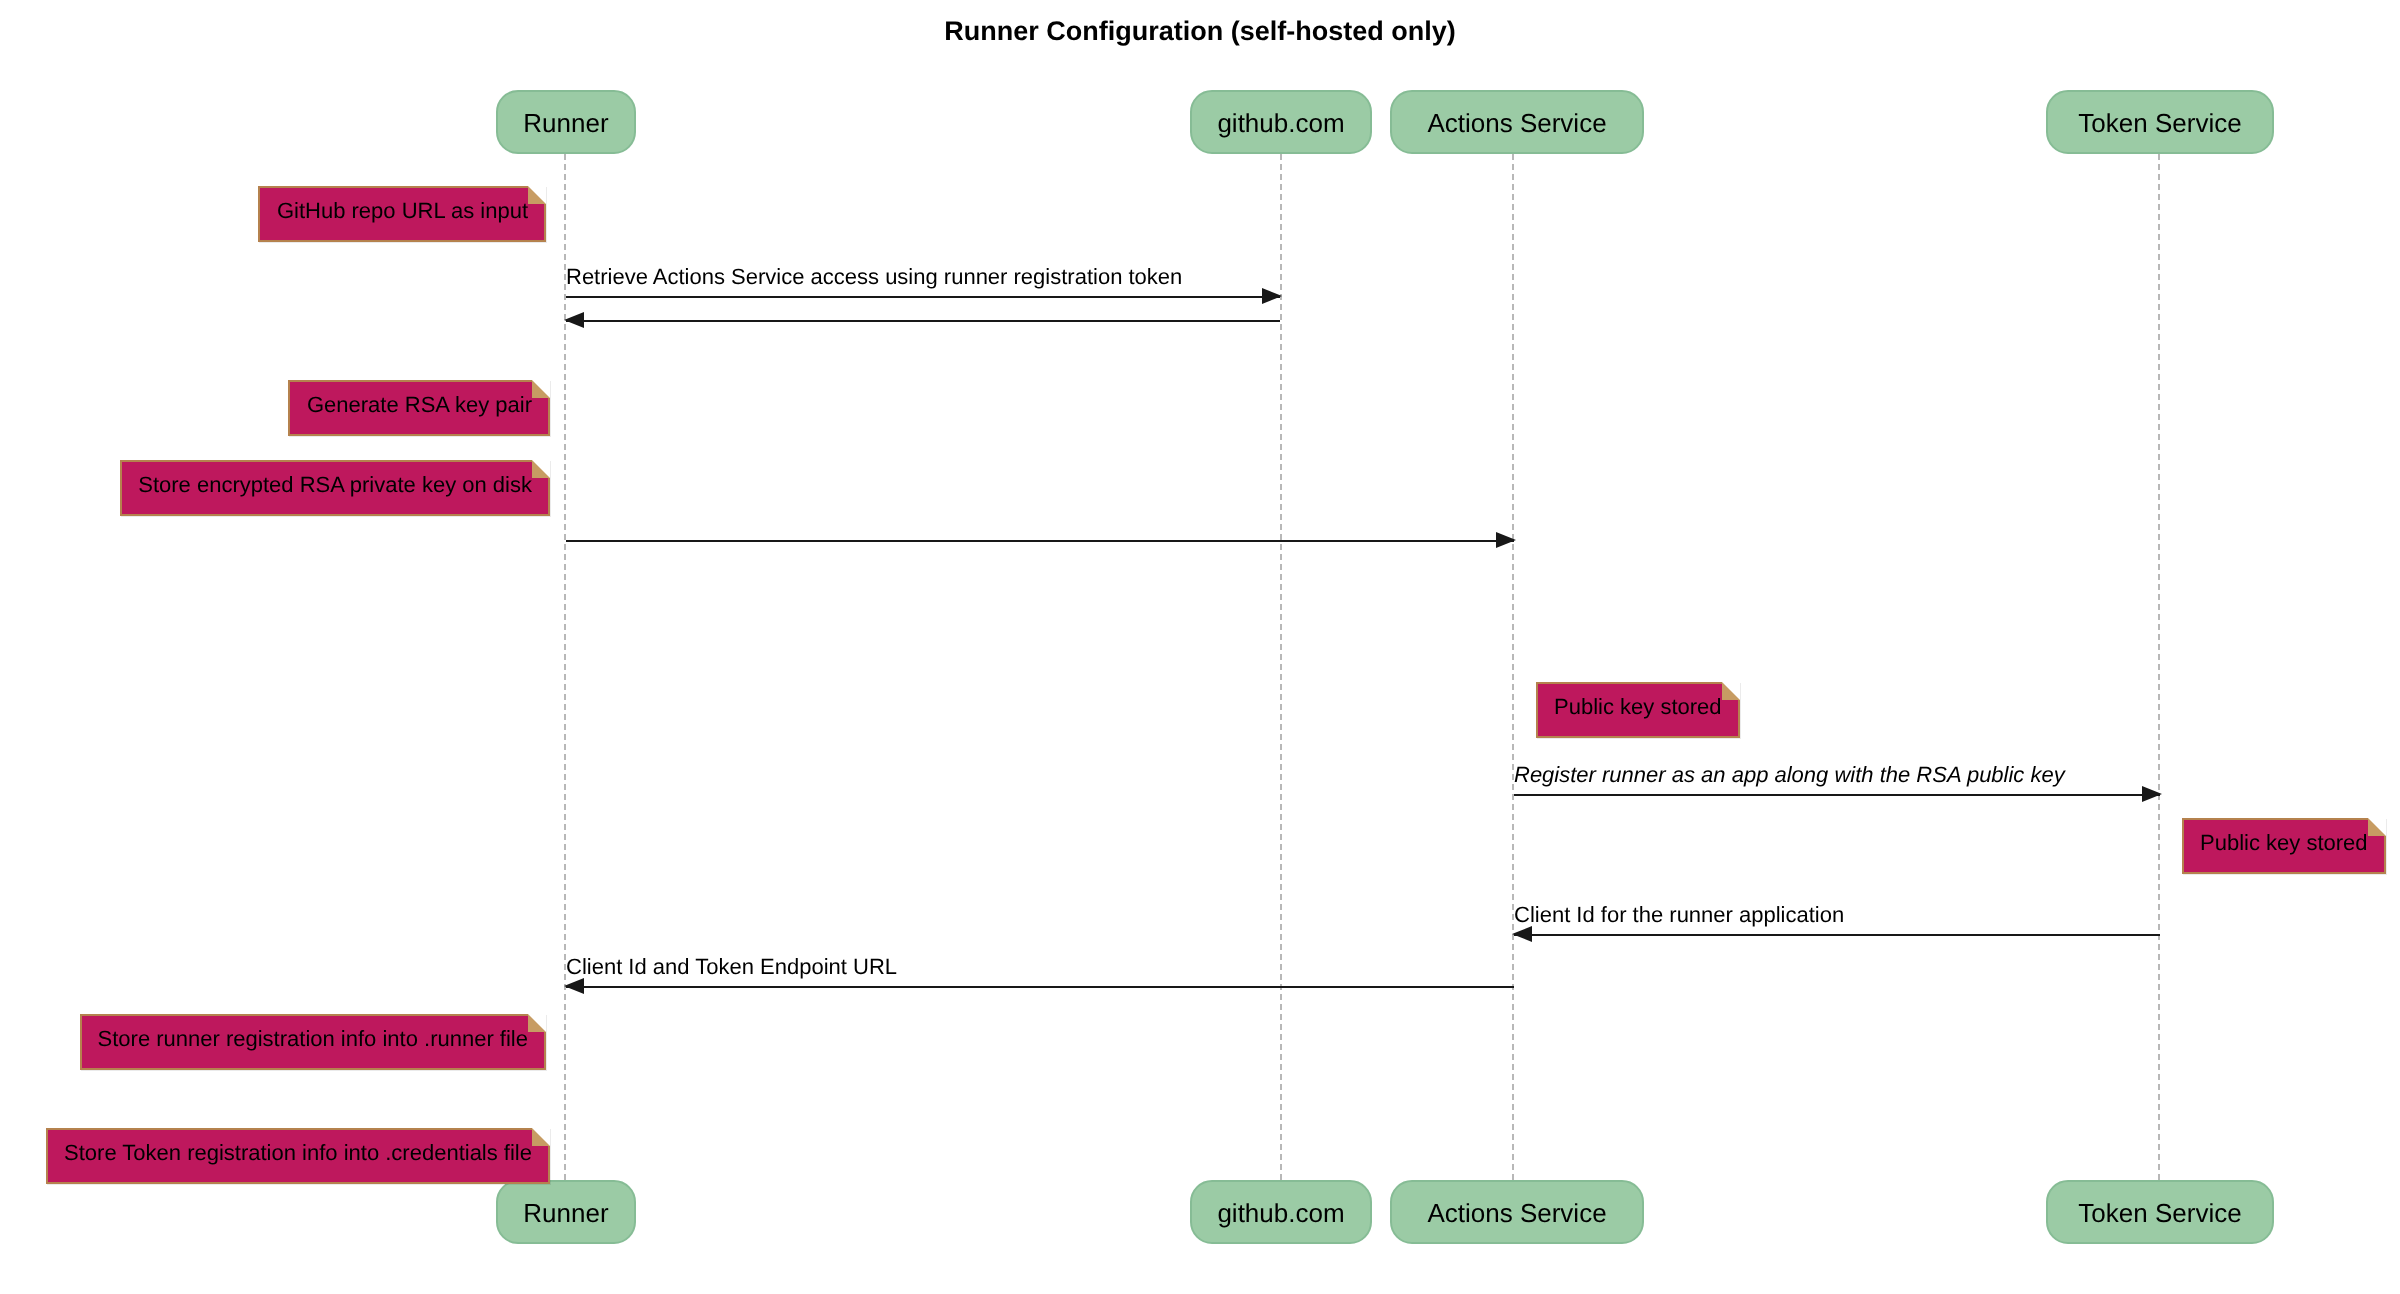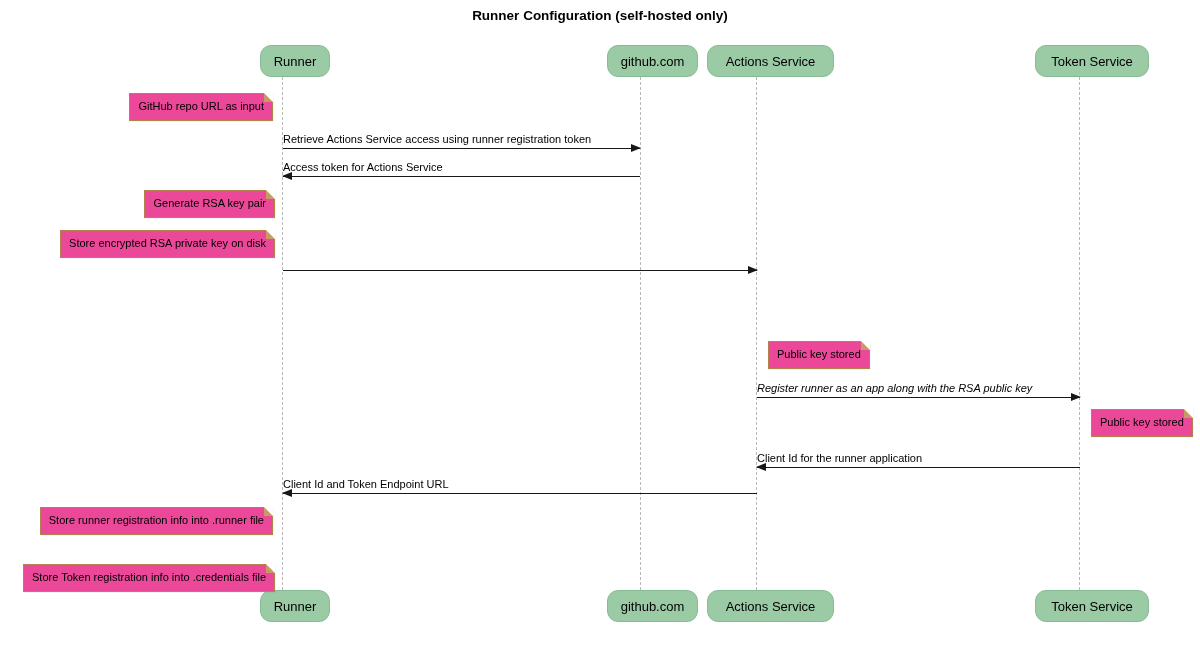--- a/index.html
+++ b/index.html
@@ -35,25 +35,24 @@
     background: #9bcba5;
     border: 1px solid #86bc95;
     border-radius: 11px;
     display: flex;
     align-items: center;
     justify-content: center;
     font-size: 13px;
     color: #000000;
     box-sizing: border-box;
     white-space: nowrap;
-    margin-left: 12px;
   }
   .note {
     position: absolute;
-    background: #ec4899;
+    background: #be185d;
     border: 1px solid #b5824e;
     padding: 6px 8px;
     font-size: 11px;
     line-height: 1.25;
     color: #000000;
     white-space: nowrap;
     box-shadow: 0.5px 0.5px 0 rgba(0,0,0,0.08);
   }
   .note-fold {
     position: absolute;
@@ -150,21 +149,20 @@
   <div class="note" style="right:925px; top:547px;margin-top:17px;">
     <span>Store Token registration info into .credentials file</span>
     <span class="note-fold"></span>
   </div>
 
   <div class="msg" style="left:283px; top:132px; width:357px;">
     <div class="msg-text">Retrieve Actions Service access using runner registration token</div>
     <div class="msg-line arrow-right"></div>
   </div>
   <div class="msg" style="left:283px; top:160px; width:357px;">
-    <div class="msg-text">Access token for Actions Service</div>
     <div class="msg-line arrow-left"></div>
   </div>
   <div class="msg" style="left:283px; top:270px; width:474px;">
     <div class="msg-line arrow-right"></div>
   </div>
   <div class="msg" style="left:757px; top:381px; width:323px;font-style:italic;">
     <div class="msg-text">Register runner as an app along with the RSA public key</div>
     <div class="msg-line arrow-right"></div>
   </div>
   <div class="msg" style="left:757px; top:451px; width:323px;">

